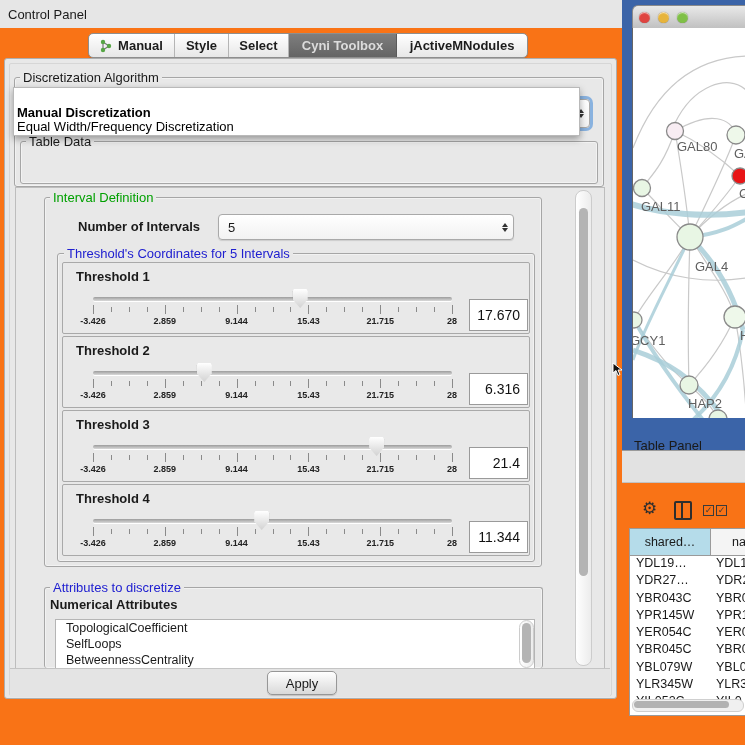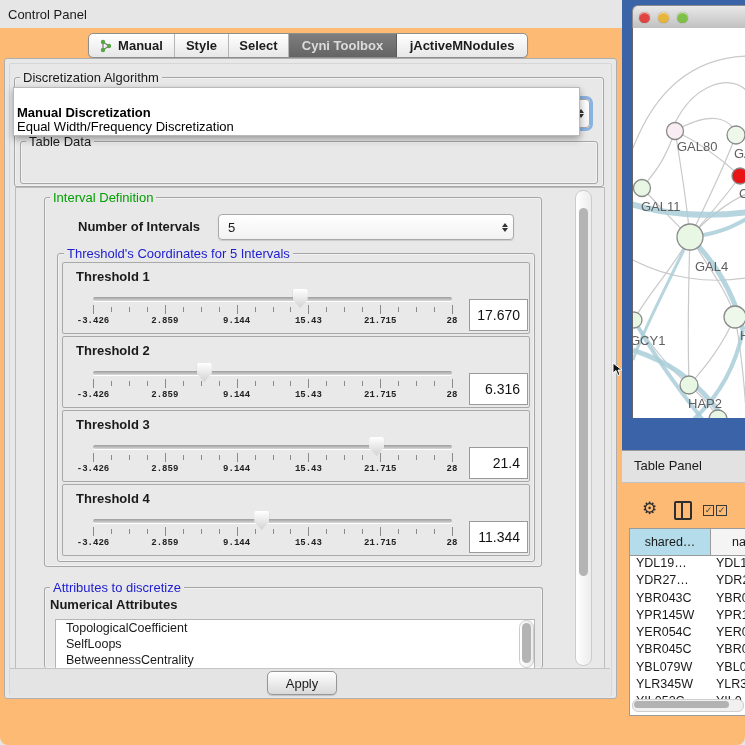--- a/index.html
+++ b/index.html
@@ -1,20 +1,20 @@
 <!DOCTYPE html>
 <html><head>
 <meta charset="utf-8">
 <style>
   html,body{margin:0;padding:0;}
   body{width:745px;height:745px;overflow:hidden;background:#e6e6e6;
        font-family:"Liberation Sans","DejaVu Sans",sans-serif;color:#1a1a1a;
        -webkit-font-smoothing:antialiased;}
   .abs{position:absolute;}
-  #screen{position:relative;width:745px;height:745px;background:#fdba74;border-radius:8px;}
+  #screen{position:relative;width:745px;height:745px;background:#f97316;}
 
   
   #titlebar{left:0;top:0;width:745px;height:28px;background:#e6e6e6;}
   #panel-title{left:8px;top:7px;font-size:13px;}
   #float-icon{left:702px;top:9px;width:10px;height:9px;border:1.6px solid #222;border-radius:1px;}
   #close-icon{left:718px;top:5px;font-size:14px;font-weight:bold;color:#111;}
 
   
   .tabstrip{display:flex;height:23px;border:1px solid #8e8e8e;border-radius:5px;
             overflow:hidden;background:linear-gradient(#ffffff,#e7e7e7);
@@ -61,21 +61,21 @@
 
   
   .thr-box{position:absolute;border:1px solid #a9a9a9;background:#e9e9e9;border-radius:2px;}
   .thr-label{position:absolute;left:13px;top:6px;font-size:13px;font-weight:bold;}
   .track{position:absolute;height:4px;border-radius:3px;background:linear-gradient(#9c9c9c,#d9d9d9);
          box-shadow:0 1px 0 #fff;}
   .thumb{position:absolute;width:15px;height:19px;background:linear-gradient(#ffffff,#d2d2d2);
          clip-path:polygon(8% 0,92% 0,100% 12%,100% 55%,50% 100%,0 55%,0 12%);
          filter:drop-shadow(0 0 1px #808080);}
   .tick{position:absolute;width:1px;background:#8a8a8a;}
-  .ticklabel{position:absolute;width:60px;margin-left:-30px;text-align:center;font-size:9px;font-weight:bold;color:#222;font-family:Liberation Mono, monospace;}
+  .ticklabel{position:absolute;width:60px;margin-left:-30px;text-align:center;font-size:9px;font-weight:bold;color:#222;}
   .valbox{position:absolute;background:#ffffff;border:1px solid #9a9a9a;font-size:14px;color:#111;
           display:flex;align-items:center;justify-content:flex-end;padding-right:7px;box-sizing:border-box;}
 
   
   #attr-list{position:absolute;background:#ffffff;border:1px solid #b5b5b5;overflow:hidden;}
   .list-item{padding:1px 0 1px 10px;font-size:12.5px;white-space:nowrap;}
 
   
   #apply-row{left:10px;top:668px;width:600px;height:28px;background:#e4e4e4;border-top:1px solid #c4c4c4;}
   #apply-btn{left:267px;top:671px;width:68px;height:22px;border:1px solid #979797;border-radius:5px;
@@ -84,21 +84,21 @@
 
   
   #desktop{left:622px;top:0;width:123px;height:450px;background:#3b64a8;}
   #netwin-titlebar{left:632px;top:5px;width:113px;height:23px;border:1px solid #8a8a8a;border-bottom:1px solid #9a9a9a;
                    border-top-left-radius:6px;background:linear-gradient(#e9e9e9,#bfbfbf);}
   .tl{position:absolute;top:6px;width:11px;height:11px;border-radius:50%;box-shadow:inset 0 1px 1px rgba(255,255,255,.7),0 0 1px rgba(0,0,0,.5);}
   #net-canvas{left:632px;top:28px;width:113px;height:390px;background:#ffffff;border-left:1px solid #666;overflow:hidden;}
 
   #tablepanel-bar{left:622px;top:450px;width:123px;height:31px;background:#e2e2e2;
                   border-top:1px solid #9a9a9a;border-bottom:1px solid #c2c2c2;}
-  #tablepanel-title{left:634px;top:458px;font-size:13px;}
+  #tablepanel-title{left:634px;top:438px;font-size:13px;}
   #gear-icon{left:642px;top:498px;font-size:17px;color:#2e2e2e;}
   #cols-icon{left:674px;top:501px;width:14px;height:15px;border:2px solid #2e2e2e;border-radius:2px;}
   #cols-icon i{position:absolute;left:5px;top:0;width:2px;height:100%;background:#2e2e2e;}
   .chk{position:absolute;top:505px;width:9px;height:9px;border:1.5px solid #3a3a3a;font-size:9px;line-height:8px;text-align:center;color:#3a3a3a;}
 
   #datatable{left:629px;top:528px;width:116px;height:186px;border:1px solid #9a9a9a;background:#ffffff;overflow:hidden;}
   .tbl-head{display:flex;height:26px;border-bottom:1px solid #9a9a9a;font-size:12.5px;}
   .th1{width:80px;background:#b5dcea;border-right:1px solid #9a9a9a;display:flex;align-items:center;justify-content:center;}
   .th2{flex:1;background:#f4f4f4;display:flex;align-items:center;justify-content:flex-end;overflow:hidden;}
   .tbl-row{display:flex;height:17.3px;font-size:12.5px;}

